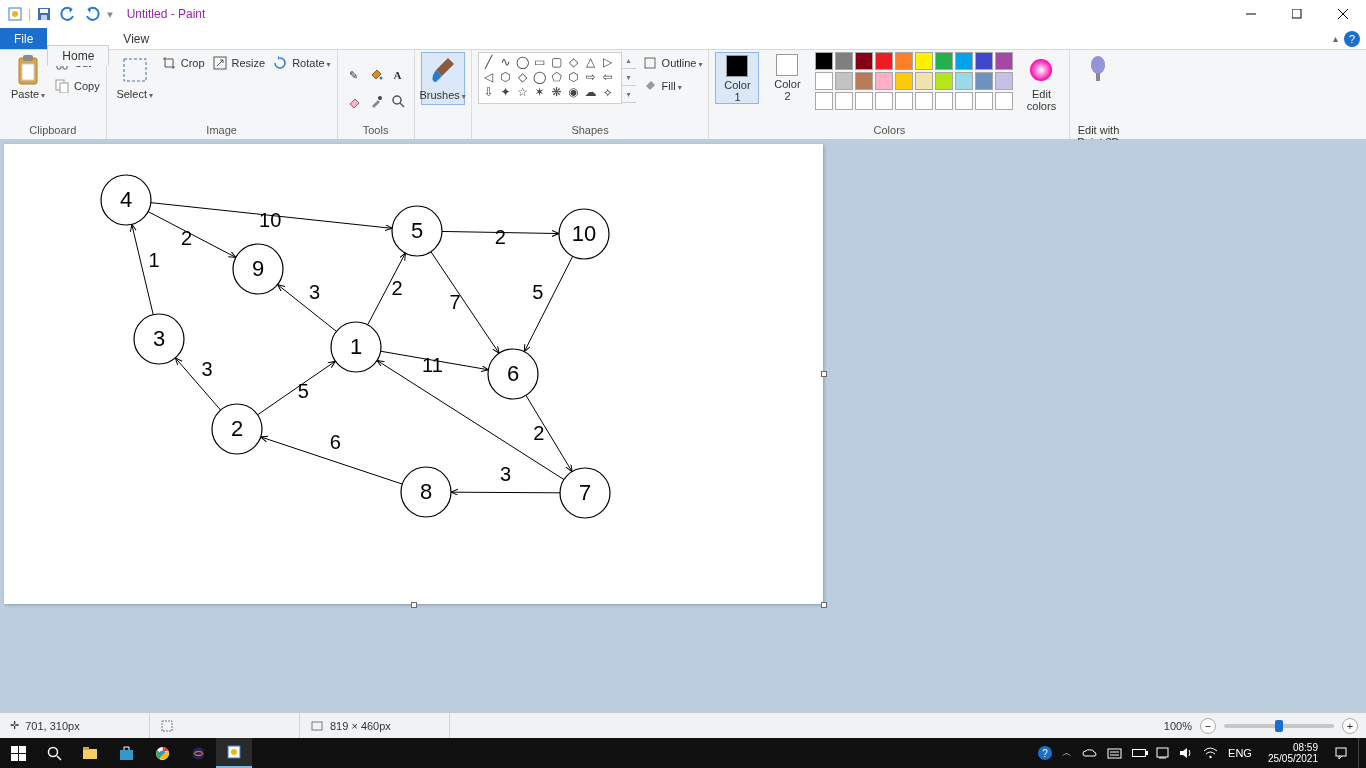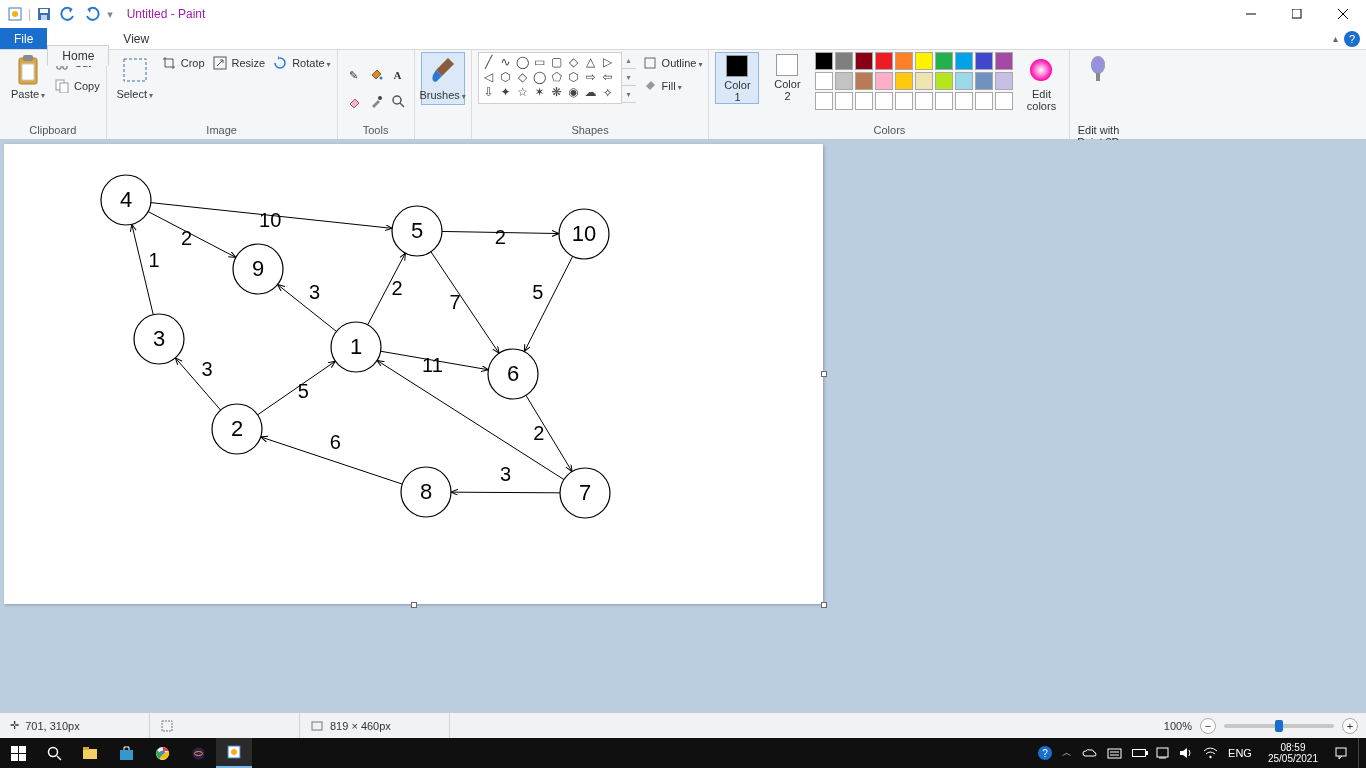--- a/index.html
+++ b/index.html
@@ -70,21 +70,21 @@
 .zslider { width: 110px; height: 4px; background: #c7c7c7; position: relative; border-radius: 2px; }
 .zslider .thumb { position: absolute; top: -4px; width: 8px; height: 12px; background: #1a6fce; left: 50%; transform: translateX(-50%); border-radius: 2px; }
 .zbtn { width: 16px; height: 16px; border: 1px solid #aaa; border-radius: 50%; display:flex; align-items:center; justify-content:center; font-size:11px; background:#fff; }
 
 
 .taskbar { position: absolute; bottom: 0; left: 0; right: 0; height: 30px; background: #101010; display: flex; align-items: center; color: #fff; font-size: 11px; }
 .taskbar .tbtn { width: 36px; height: 30px; display: flex; align-items: center; justify-content: center; }
 .taskbar .tray { margin-left: auto; display: flex; align-items: center; gap: 10px; padding-right: 4px; }
 .battery { width: 14px; height: 8px; border: 1px solid #fff; position: relative; }
 .battery::after { content: ""; position: absolute; right: -3px; top: 1px; width: 2px; height: 4px; background: #fff; }
-.clock { text-align: center; line-height: 1.1; font-size: 10px; padding: 0 6px; }
+.clock { text-align: right; line-height: 1.1; font-size: 10px; padding: 0 6px; }
 .winlogo { display: grid; grid-template-columns: 7px 7px; grid-template-rows: 7px 7px; gap: 1px; }
 .winlogo div { background: #fff; }
 .tbtn.active { border-bottom: 2px solid #76b9ed; background: #2a2a2a; }
 
 svg { display: block; }
 </style>
 </head>
 <body>
 
 <div class="titlebar">

